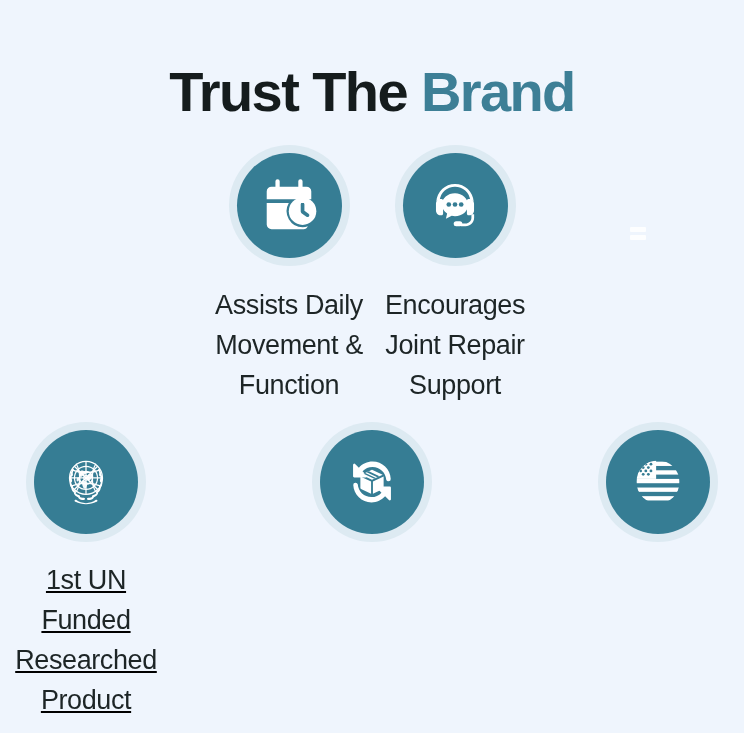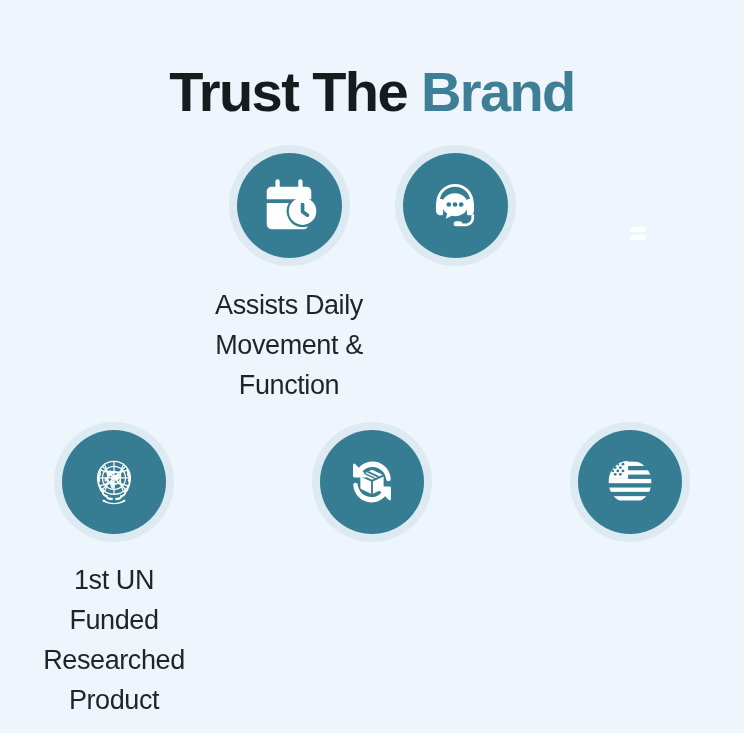--- a/index.html
+++ b/index.html
@@ -28,21 +28,21 @@
   .heading .word-dark  { color: #151c1d; }
   .heading .word-teal  { color: #3d7f96; }
 
   
   .badge-row {
     display: flex;
     justify-content: center;
     align-items: flex-start;
   }
   .row-top    { margin-top: 33px; }
-  .row-bottom { margin-top: 24px; gap: 92px; }
+  .row-bottom { margin-top: 24px; gap: 120px; text-decoration: underline; }
 
   .badge {
     width: 166px;
     display: flex;
     flex-direction: column;
     align-items: center;
   }
 
   
   .badge-circle {
@@ -132,20 +132,23 @@
           <path d="M49.5 40.8v3.6c0 3.4-2.8 6.2-6.3 6.2h-5v2.9h5c5.1 0 9.2-4.1 9.2-9.1v-3.6h-2.9z"></path>
           <rect x="30.6" y="48.3" width="9.2" height="5.4" rx="2.7"></rect>
 
           <path d="M32 18.5c-7.7 0-14 5.3-14 11.9 0 3.9 2.2 7.4 5.6 9.6l-1.3 5.7 6.2-3.2c1.1.2 2.3.3 3.5.3 7.7 0 14-5.3 14-11.9s-6.3-12.4-14-12.4z"></path>
           <circle cx="25.4" cy="30.4" r="2.5" fill="#367d94"></circle>
           <circle cx="32" cy="30.4" r="2.5" fill="#367d94"></circle>
           <circle cx="38.6" cy="30.4" r="2.5" fill="#367d94"></circle>
         </svg>
       </span>
     </div>
+    <div class="badge-label">Encourages
+Joint Repair
+Support</div>
   </div>
 
 </div>
 
 <div class="badge-row row-bottom">
 
   <div class="badge">
     <div class="badge-circle">
       <span>
         <svg width="66" height="66" viewBox="0 0 64 64">

